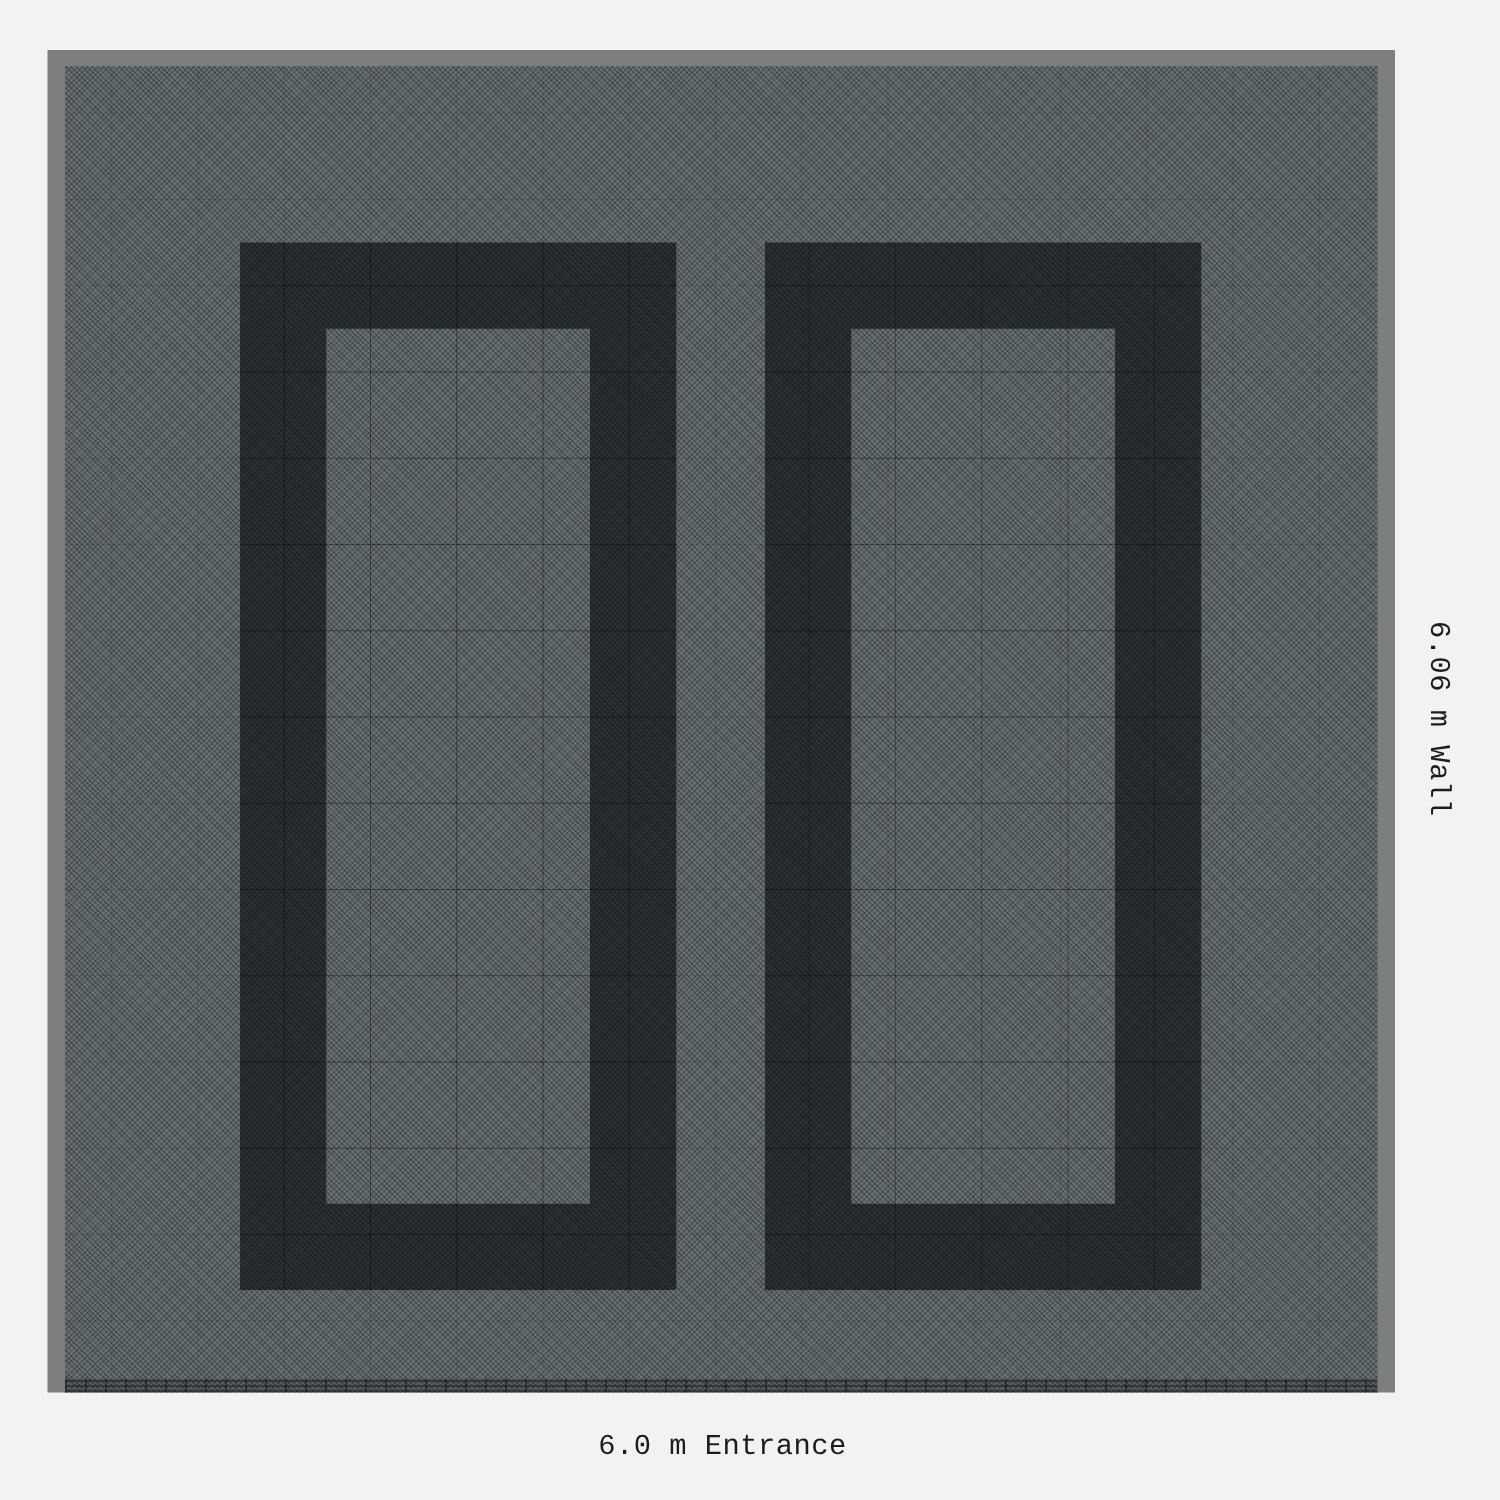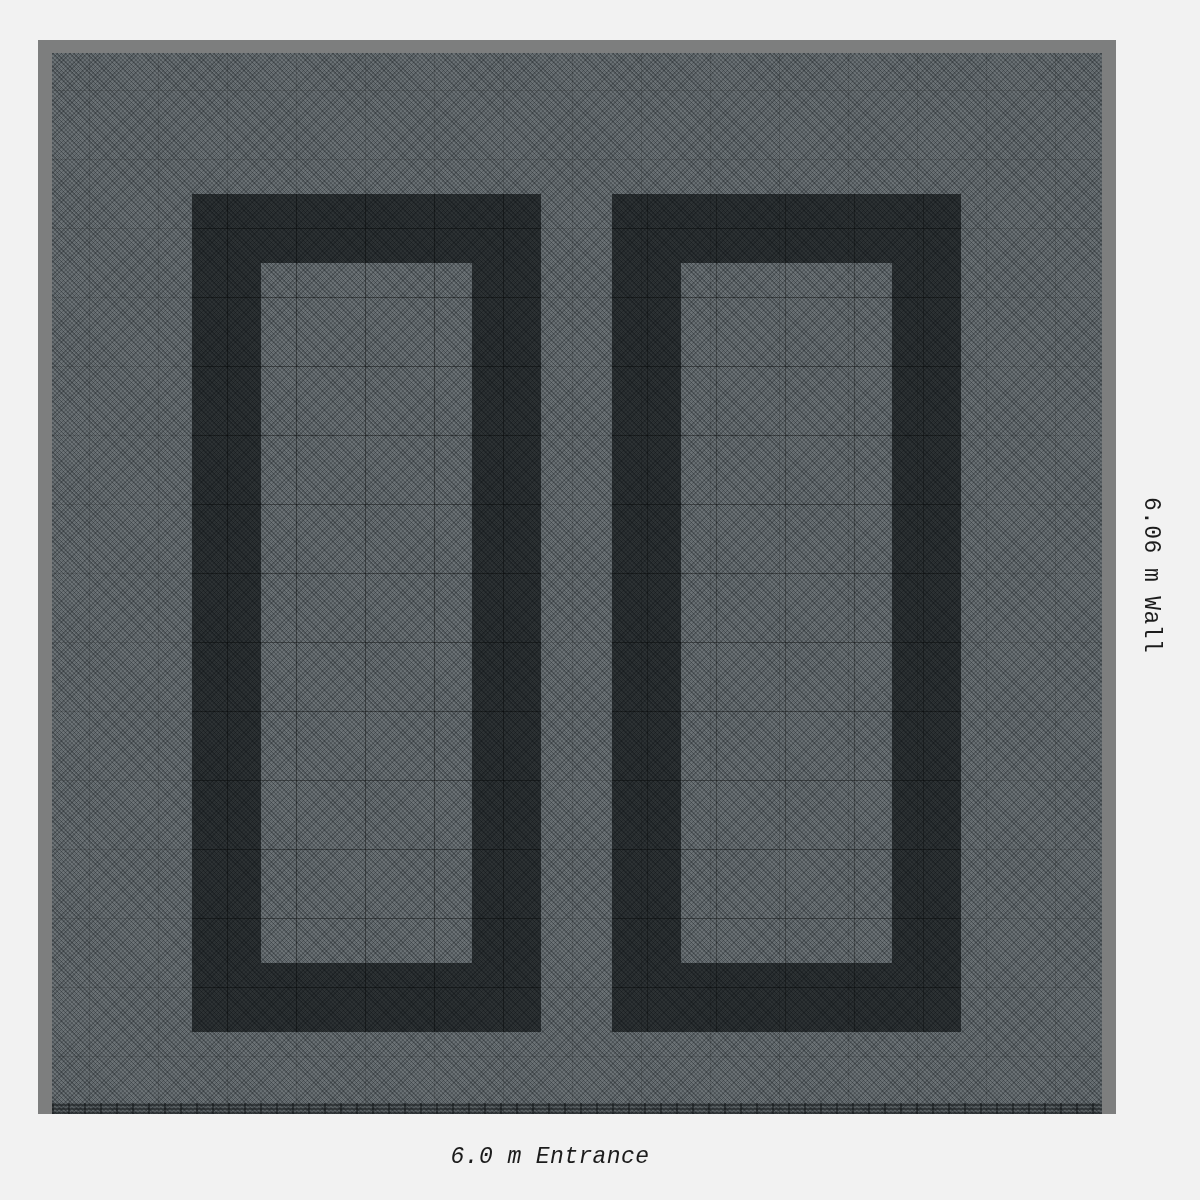--- a/index.html
+++ b/index.html
@@ -99,24 +99,23 @@
     letter-spacing: 0.4px;
     color: var(--label_text, #1c1c1c);
     white-space: nowrap;
   }
   .dim-label.wall {
     left: 1151px;
     top: 575px;
     transform: translate(-50%, -50%) rotate(90deg);
   }
   .dim-label.entrance {
-    left: 550px;
+    left: 578px;
     top: 1157px;
     transform: translate(-50%, -50%);
-    font-style: italic;
   }
 </style>
 </head>
 <body>
 
 <div class="stage">
 
   <div class="room">
     <div class="floor">
       <div class="pillar left"></div>

